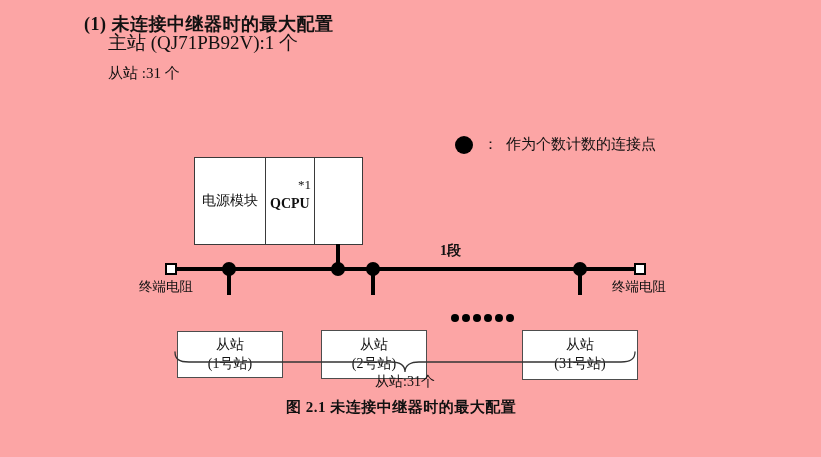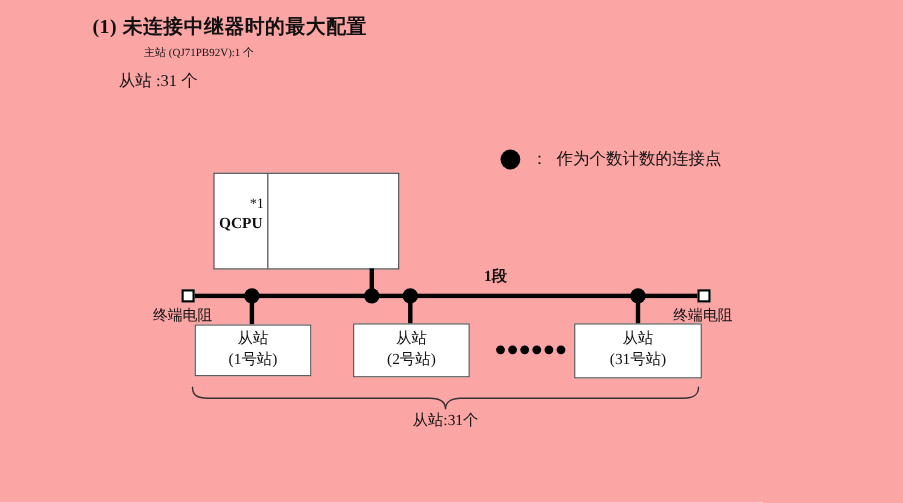--- a/index.html
+++ b/index.html
@@ -5,21 +5,21 @@
   html,body{margin:0;padding:0;background:#fff;}
   #canvas{
     position:relative;width:821px;height:457px;background:#fca5a5;
     font-family:"Liberation Serif","DejaVu Serif",serif;
     color:#111;overflow:hidden;
   }
   .abs{position:absolute;}
 
   
   .heading{left:84px;top:12px;font-size:18px;font-weight:700;letter-spacing:0.5px;}
-  .intro-line1{left:108px;top:41px;font-size:10px;margin-left:23px;}
+  .intro-line1{left:108px;top:30px;font-size:19px;}
   .intro-line2{left:108px;top:64px;font-size:15px;}
 
   
   .legend{left:455px;top:135px;display:flex;align-items:center;font-size:15px;}
   .legend-dot{width:18px;height:18px;border-radius:50%;background:#000;flex:0 0 auto;}
   .legend-colon{margin:0 8px 0 10px;}
 
   
   .master-label{left:197px;top:132px;font-size:14.5px;}
   .master-box{
@@ -50,21 +50,21 @@
   .tsq-right{left:634px;top:263px;}
   .seg-label{left:440px;top:242px;font-size:14px;font-weight:bold;}
   .term-label{font-size:13.5px;font-family:Liberation Mono, monospace;}
   .term-left{left:139px;top:278px;}
   .term-right{left:612px;top:278px;}
 
   
   .slave-box{
     border:1px solid #4d4d4d;background:#fff;box-sizing:border-box;
     display:flex;flex-direction:column;align-items:center;justify-content:center;
-    font-size:14px;line-height:1.35;
+    font-size:14px;line-height:1.35;margin-top:36px;
   }
   .slave1{left:177px;top:295px;width:106px;height:47px;}
   .slave2{left:321px;top:294px;width:106px;height:49px;}
   .slave3{left:522px;top:294px;width:116px;height:50px;}
 
   
   .hdots{left:451px;top:314px;display:flex;gap:3px;}
   .hdots span{width:8px;height:8px;border-radius:50%;background:#000;}
 
   
@@ -85,20 +85,21 @@
   <div class="abs intro-line1">主站 (QJ71PB92V):1 个</div>
   <div class="abs intro-line2">从站 :31 个</div>
 
   <div class="abs legend">
     <span class="legend-dot"></span>
     <span class="legend-colon">：</span>
     <span>作为个数计数的连接点</span>
   </div>
 
   <div class="abs master-box">
+    <div class="mcell mcell1">电源模块</div>
     <div class="mcell mcell2">
       <span class="note">*1</span>
       <span class="cpu">QCPU</span>
     </div>
   </div>
 
   <div class="abs busline"></div>
   <div class="abs stub stub-master"></div>
   <div class="abs stub stub-s1"></div>
   <div class="abs stub stub-s2"></div>
@@ -133,14 +134,15 @@
       <span></span>
       <span></span>
       <span></span>
   </div>
 
   <svg class="abs brace" width="466" height="28" viewBox="0 0 466 28">
     <path d="M2,2 C2,9 6,12 16,12 L218,12 C226,12 232,15 232,22 C232,15 238,12 246,12 L448,12 C458,12 462,9 462,2" fill="none" stroke="#333" stroke-width="1.3" stroke-linecap="round"></path>
   </svg>
   <div class="abs slave-total">从站:31个</div>
 
+  <div class="abs caption">图 2.1 未连接中继器时的最大配置</div>
 
 </div>
 
 </body></html>

